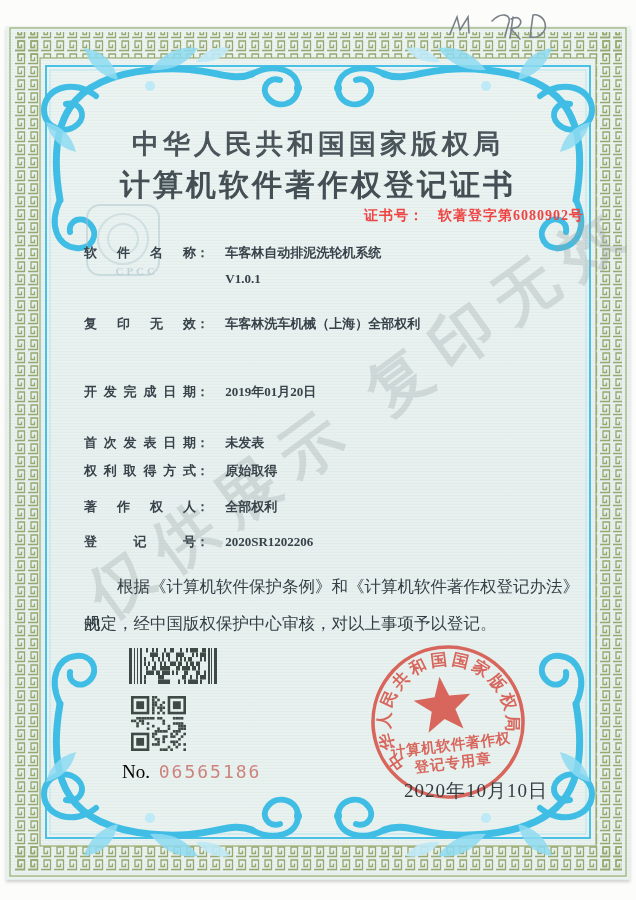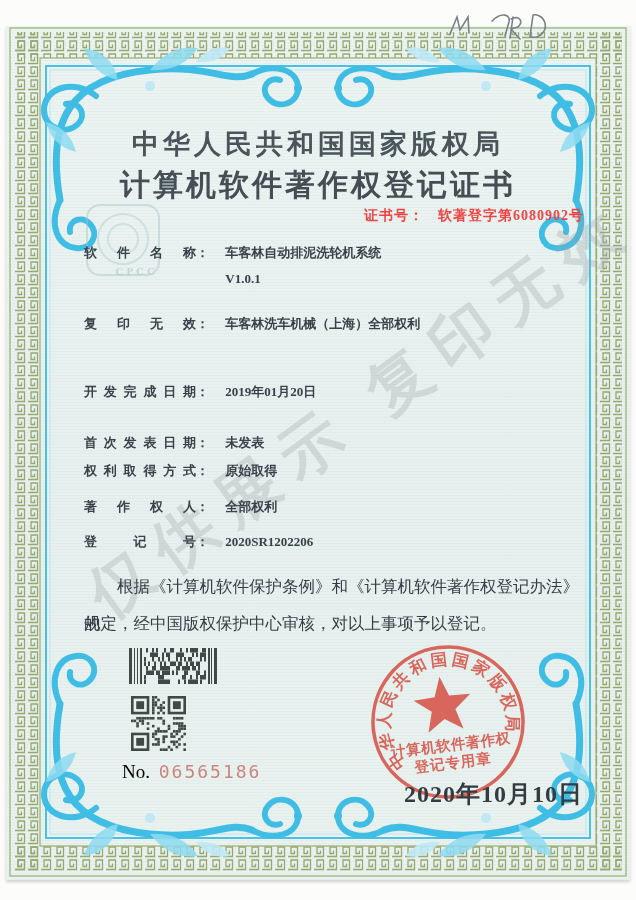--- a/index.html
+++ b/index.html
@@ -45,21 +45,21 @@
   .row .colon{vertical-align:top;}
   .row .val{display:inline-block;margin-left:13px;vertical-align:top;max-width:360px;}
   .statement{left:84px;width:502px;font-size:16.5px;line-height:37px;color:#333e45;font-weight:400;font-family:Liberation Serif, serif;}
   .indent{text-indent:2em;}
   .serial{left:122px;top:761px;font-size:19px;}
   .serial .no{color:#000000;font-weight:400;}
   .serial .num{
     color:#cd837e;font-family:"DejaVu Sans Mono","Liberation Mono",monospace;
     font-size:18px;letter-spacing:2px;margin-left:4px;
   }
-  .issue-date{left:404px;top:778px;font-size:24px;font-weight:700;letter-spacing:1px;color:#333c41;}
+  .issue-date{left:404px;top:778px;font-size:19px;font-weight:400;letter-spacing:1px;color:#333c41;}
   
   .emboss{
     position:absolute;left:86px;top:204px;width:70px;height:68px;z-index:1;
     border:2px solid rgba(168,194,199,0.45);border-radius:14px;
   }
   .emboss .c1,.emboss .c2{position:absolute;border-radius:50%;border:2px solid rgba(168,194,199,0.38);}
   .emboss .c1{left:9px;top:7px;width:48px;height:48px;}
   .emboss .c2{left:19px;top:17px;width:28px;height:28px;}
   .emboss .etext{
     position:absolute;left:0;right:0;bottom:-3px;text-align:right;

